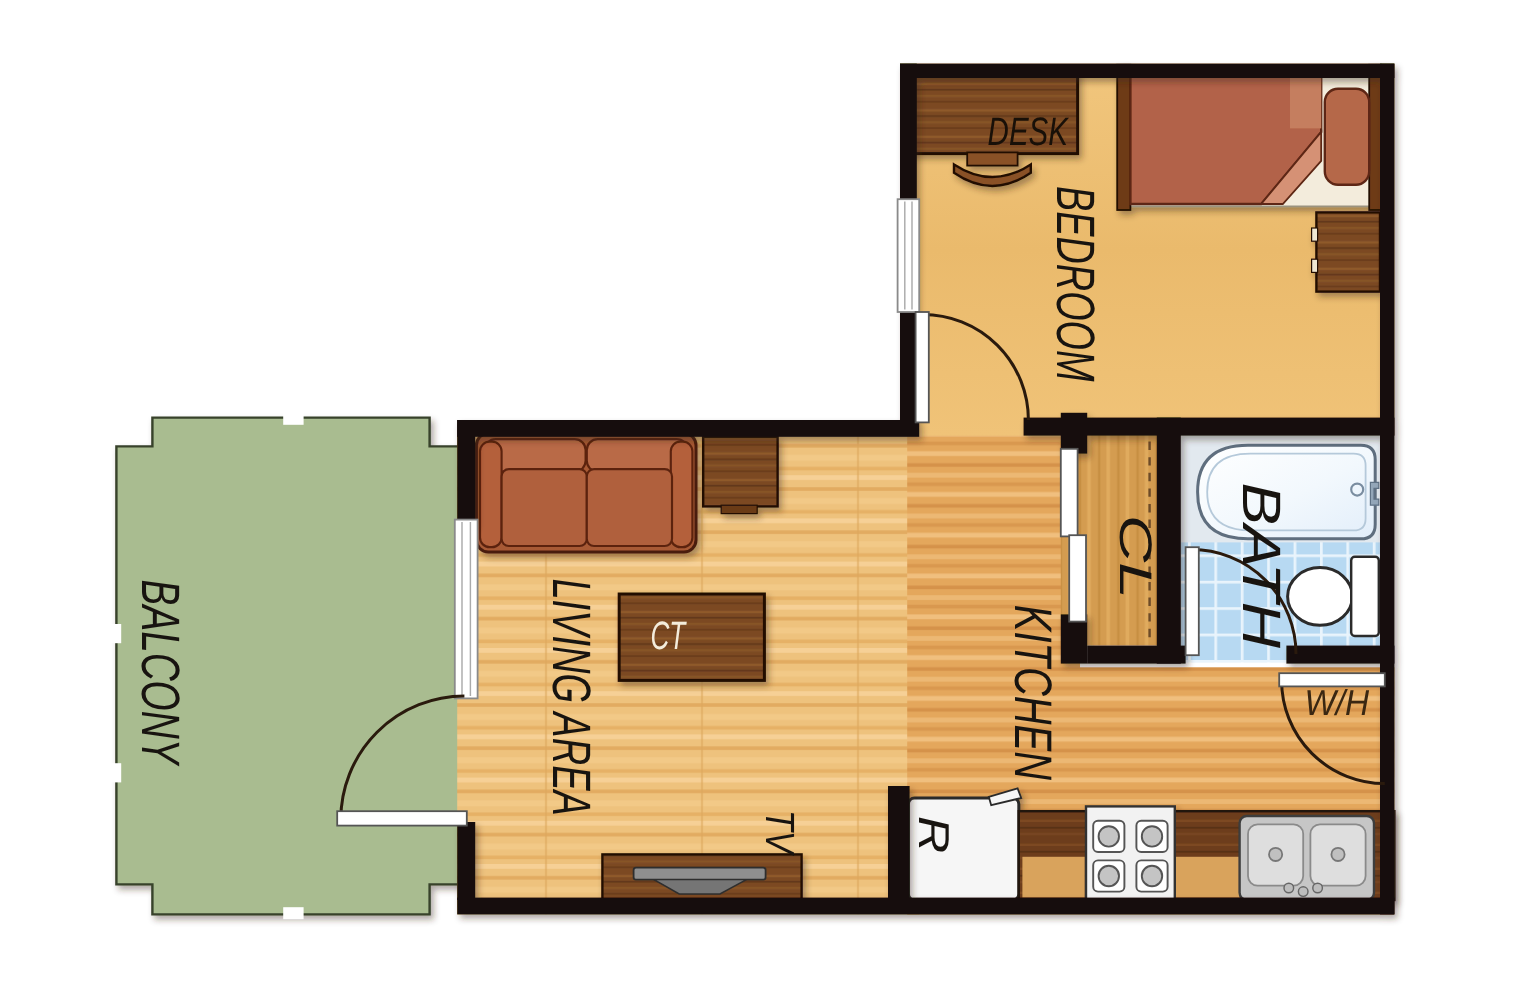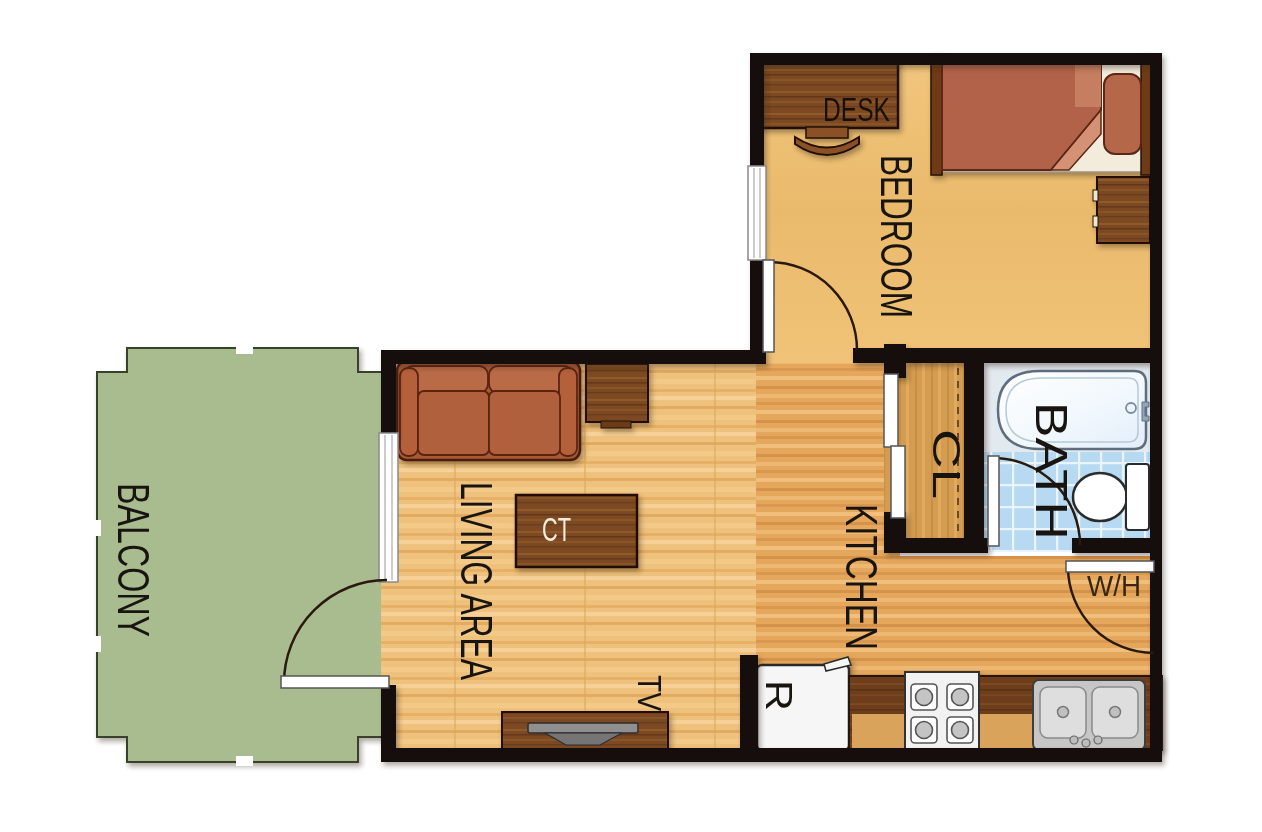--- a/index.html
+++ b/index.html
@@ -1,17 +1,17 @@
 <!DOCTYPE html>
 <html><head>
 <meta charset="utf-8">
 <style>
   html,body{margin:0;padding:0;background:#ffffff;}
   #stage{position:relative;width:1262px;height:832px;background:#ffffff;overflow:hidden;
-         font-family:"Liberation Sans", sans-serif;}
+         font-family:"Liberation Sans", sans-serif;font-style:italic;}
   svg{display:block;}
   text{font-family:"Liberation Sans", sans-serif;}
   .room-label{fill:#181410;}
   .wood-label{fill:#181008;}
 </style>
 </head>
 <body>
 
 <div id="stage">
 <svg width="1262" height="832" viewBox="0 0 1262 832">

